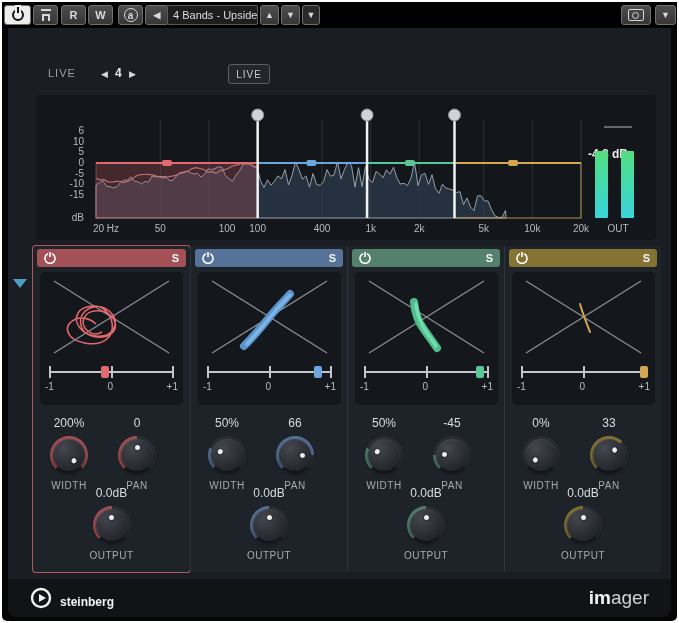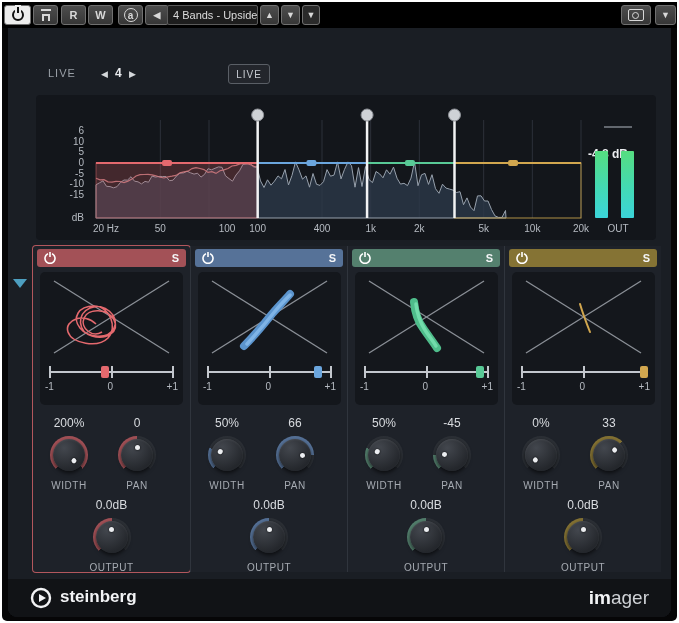--- a/index.html
+++ b/index.html
@@ -58,38 +58,38 @@
   .scope-x{display:block;margin-top:2px;}
   .corr-track{position:relative;height:12px;margin:6px 9px 0;}
   .corr-track::before{content:'';position:absolute;left:0;right:0;top:5px;height:1.5px;background:#c3c7cd;}
   .corr-track .tick{position:absolute;top:0;width:2px;height:12px;background:#c3c7cd;}
   .corr-track .tl{left:0;} .corr-track .tc{left:50%;margin-left:-1px;} .corr-track .tr{right:0;}
   .corr-marker{position:absolute;top:0;width:8px;height:12px;border-radius:2px;}
   .corr-labels{display:flex;justify-content:space-between;margin:3px 5px 0;color:#b6bbc2;font-size:10px;}
   .kgroup{position:absolute;display:flex;flex-direction:column;align-items:center;}
   .kg-width{left:2px;top:170px;width:68px;}
   .kg-pan{left:70px;top:170px;width:68px;}
-  .kg-out{left:0;right:0;top:252px;}
+  .kg-out{left:0;right:0;top:240px;}
   .kval{height:16px;color:#d9dce0;font-size:12px;}
   .klabel{margin-top:6px;color:#a6abb2;font-size:10px;letter-spacing:.5px;}
   .knob{position:relative;width:38px;height:38px;margin-top:4px;}
   .k-ring{position:absolute;inset:0;border-radius:50%;}
   .k-face{position:absolute;inset:3px;border-radius:50%;
         background:radial-gradient(circle at 35% 28%,#43474e,#24272c 72%);
         box-shadow:inset 0 1px 2px rgba(255,255,255,.08),0 2px 4px rgba(0,0,0,.65);}
   .k-arm{position:absolute;inset:6px;border-radius:50%;}
   .k-dot{position:absolute;left:50%;top:3px;width:5px;height:5px;margin-left:-2.5px;border-radius:50%;background:#eceef1;box-shadow:0 0 2px #000;}
 
   .expand-tri{position:absolute;left:13px;top:279px;width:0;height:0;
         border-left:7px solid transparent;border-right:7px solid transparent;border-top:9px solid #4d9fc0;}
 
   
   .footer{position:absolute;left:8px;top:579px;width:663px;height:38px;background:#111316;border-radius:0 0 9px 9px;
         display:flex;align-items:center;justify-content:space-between;padding:0 22px;}
-  .brand{display:flex;align-items:flex-start;gap:8px;color:#f2f3f5;font-size:17px;font-weight:bold;}
+  .brand{display:flex;align-items:flex-end;gap:8px;color:#f2f3f5;font-size:12px;font-weight:bold;}
   .product{font-size:19px;color:#cfd2d6;}
   .product b{color:#f2f3f5;}
 </style>
 </head>
 <body>
 
 <div class="stage">
   <div class="window"></div>
 
   <div class="toolbar">

